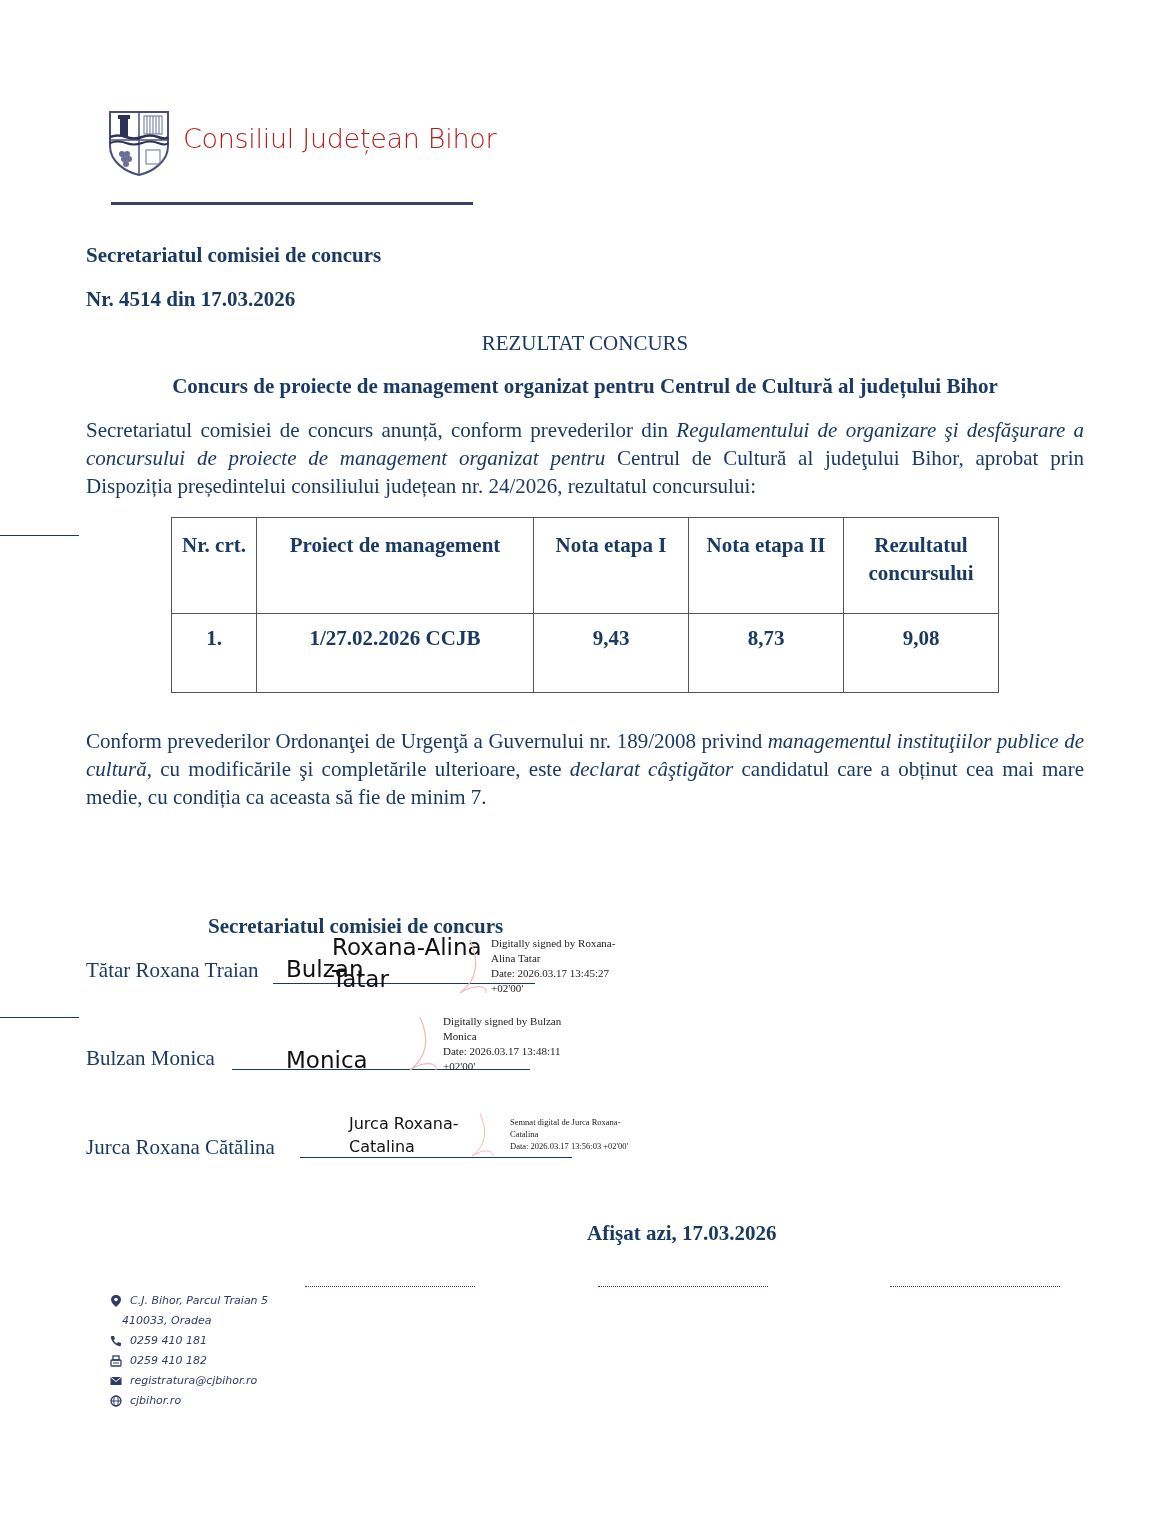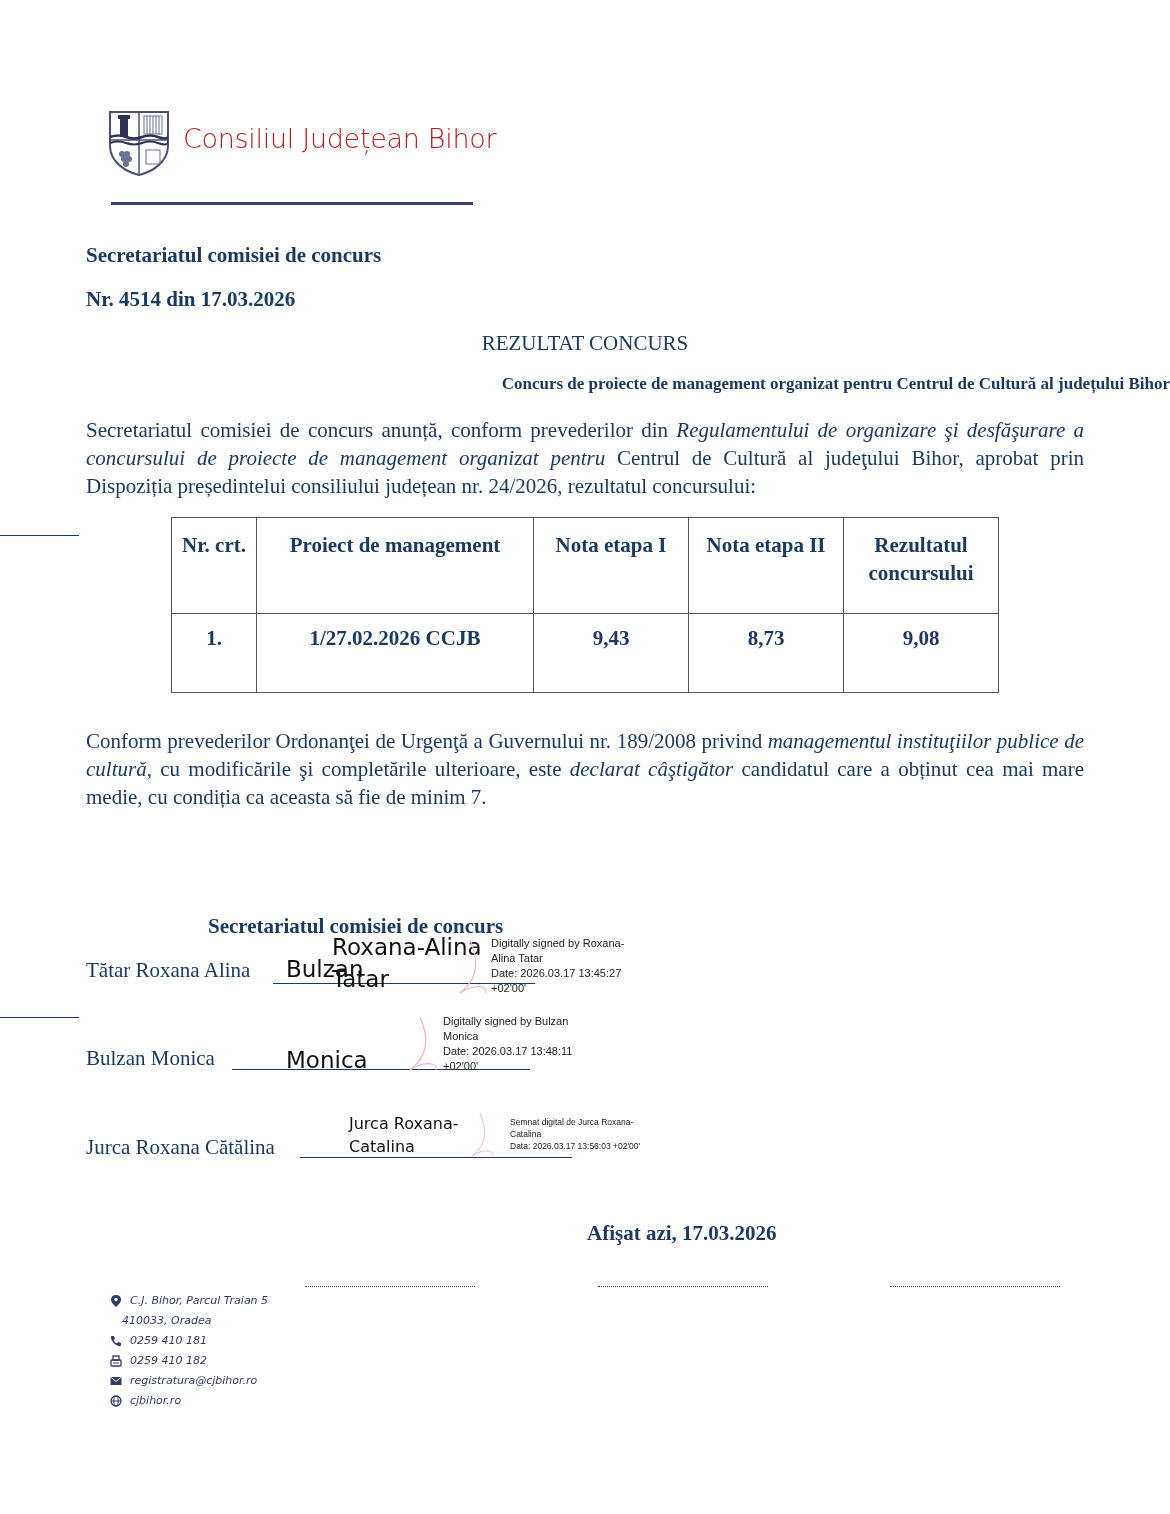--- a/index.html
+++ b/index.html
@@ -7,21 +7,21 @@
   .abs { position: absolute; }
 
   
   .logo { left: 108px; top: 110px; width: 62px; height: 66px; }
   .brand { left: 183px; top: 123px; font-family: "DejaVu Sans", sans-serif; font-size: 27px; color: #b91c1c; letter-spacing: -0.3px; white-space: nowrap; font-weight: 300; }
   .header-rule { left: 111px; top: 202px; width: 362px; height: 3px; background: #3b3f6e; }
 
   .dept { left: 86px; top: 243px; font-weight: bold; font-size: 21px; }
   .docnum { left: 86px; top: 287px; font-weight: bold; font-size: 21px; }
   .title { left: 0; top: 331px; width: 1170px; text-align: center; font-weight: normal; font-size: 21px; }
-  .subtitle { left: 0; top: 374px; width: 1170px; text-align: right; font-weight: bold; font-size: 17px; }
+  .subtitle { left: 0; top: 374px; width: 1170px; text-align: center; font-weight: bold; font-size: 21px; }
 
   .para { left: 86px; width: 998px; font-size: 21px; line-height: 28px; text-align: justify; }
   .para1 { top: 416px; }
   .para2 { top: 727px; }
   .para i { font-style: italic; }
   .para b { font-weight: normal; }
 
   .margin-mark { left: 0; width: 79px; height: 1px; background: #1a3a62; }
 
   
@@ -29,21 +29,21 @@
   .results th, .results td { border: 1px solid #555; text-align: center; padding: 0 6px; }
   .results th { vertical-align: top; padding-top: 13px; height: 82px; font-weight: bold; line-height: 28px; }
   .results td { height: 66px; vertical-align: top; padding-top: 12px; }
   .c1 { width: 72px; } .c2 { width: 264px; } .c3 { width: 142px; } .c4 { width: 142px; } .c5 { width: 142px; }
 
   
   .sig-heading { left: 208px; top: 914px; font-weight: bold; font-size: 21px; }
   .sig-name { font-size: 21px; color: #1a3a62; white-space: nowrap; }
   .sig-line { height: 1px; background: #1a3a62; }
   .sig-big { font-family: "DejaVu Sans", sans-serif; color: #111; white-space: nowrap; }
-  .sig-meta { font-family: Liberation Sans, sans-serif; color: #222; font-size: 11px; line-height: 15px; white-space: nowrap; }
+  .sig-meta { font-family: Liberation Serif, serif; color: #222; font-size: 11px; line-height: 15px; white-space: nowrap; }
   .pdf-mark { width: 40px; height: 60px; }
 
   .posted { left: 587px; top: 1221px; font-weight: bold; font-size: 21px; }
 
   .dots { top: 1286px; width: 170px; height: 0; border-top: 1px dotted #3b3f6e; }
 
   
   .contact { left: 110px; top: 1291px; font-family: "DejaVu Sans", sans-serif; font-size: 11px; color: #2f3a6a; line-height: 20px; font-style: italic; }
   .contact-row { display: flex; align-items: center; height: 20px; }
   .contact-row .ic { width: 12px; height: 12px; margin-right: 8px; display: inline-flex; align-items: center; justify-content: center; }
@@ -109,21 +109,21 @@
     </tr>
   </tbody>
 </table>
 
 <div class="abs para para2">
   <span>Conform prevederilor Ordonanţei de Urgenţă a Guvernului nr. 189/2008 privind </span><i>managementul instituţiilor publice de cultură</i><span>, cu modificările şi completările ulterioare, este </span><i>declarat câştigător</i><span> candidatul care a obținut cea mai mare medie, cu condiția ca aceasta să fie de minim 7.</span>
 </div>
 
 <div class="abs sig-heading">Secretariatul comisiei de concurs</div>
 
-<div class="abs sig-name" style="left:86px;top:958px">Tătar Roxana Alina</div>
+<div class="abs sig-name" style="left:86px;top:958px">Tătar Roxana Traian</div>
 <div class="abs sig-line" style="left:273px;top:983px;width:262px"></div>
 <div class="abs sig-big" style="left:332px;top:934px;font-size:23px">Roxana-Alina</div>
 <div class="abs sig-big" style="left:332px;top:966px;font-size:23px">Tatar</div>
 <svg class="abs pdf-mark" style="left:450px;top:938px" viewBox="0 0 40 60">
     <path d="M20 2 C28 20 30 40 10 55 C25 45 38 48 36 55" stroke="#f0b8b8" stroke-width="1.2" fill="none"></path>
   </svg>
 <div class="abs sig-meta" style="left:491px;top:936px">
   <div>Digitally signed by Roxana-</div>
   <div>Alina Tatar</div>
   <div>Date: 2026.03.17 13:45:27</div>

